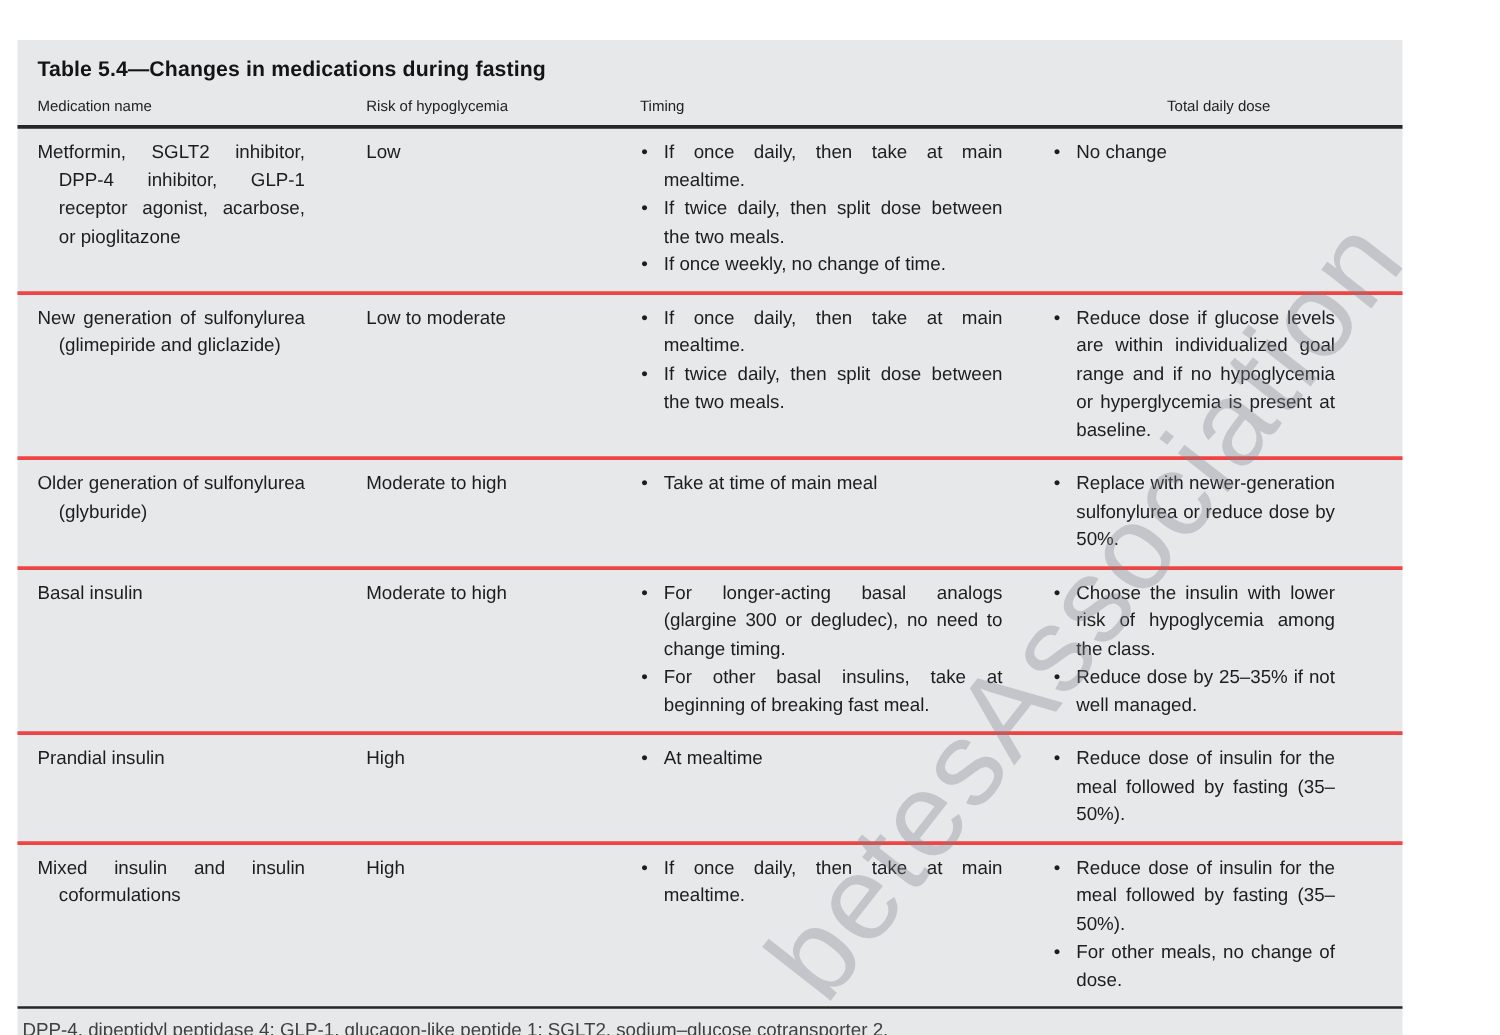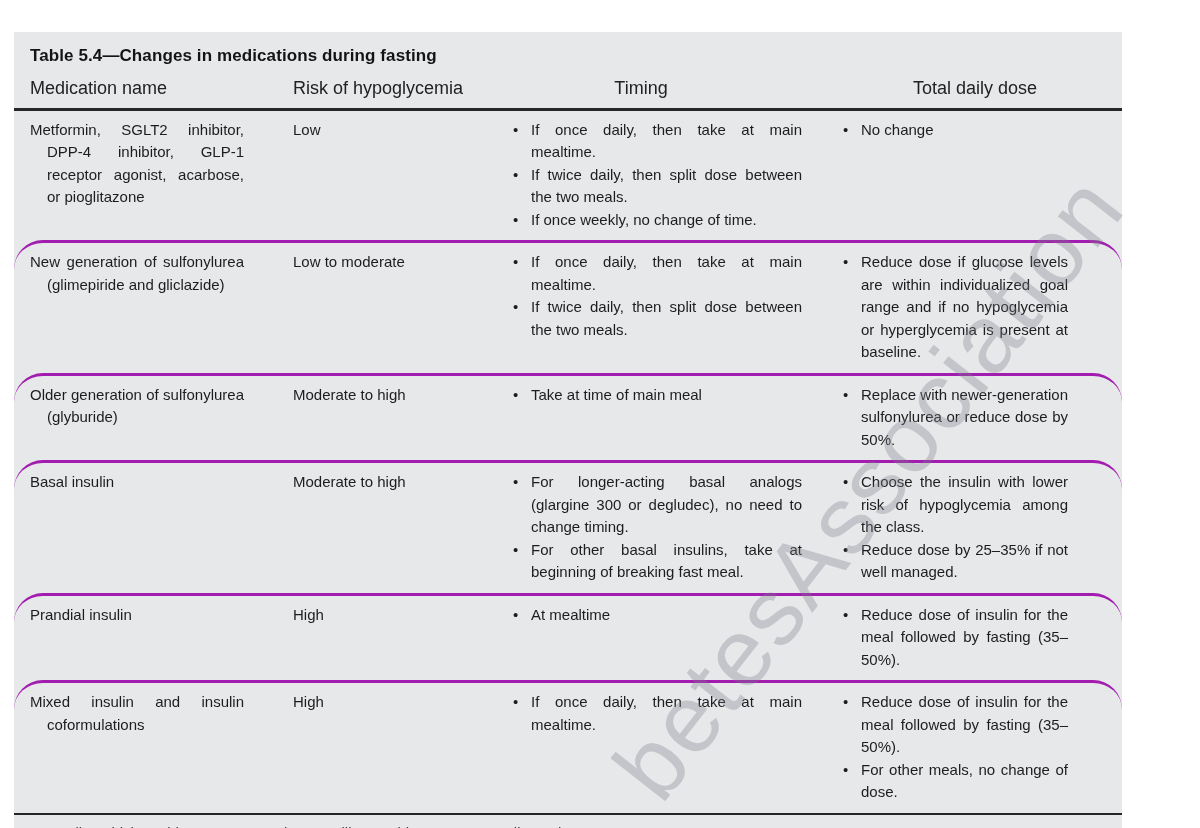--- a/index.html
+++ b/index.html
@@ -20,30 +20,30 @@
     letter-spacing:.1px;
   }
   .grid{
     display:grid;
     grid-template-columns:263px 219px 330px 1fr;
     padding:0 14px 0 16px;
   }
   .header-row{
     padding-bottom:8px;
     border-bottom:3px solid #262626;
-    font-size:18px;color:#222;
+    font-size:12px;color:#222;
   }
   .th{line-height:1.2;}
-  .th.timing{text-align:center;padding-right:72px;}
+  .th.timing{padding-right:72px;}
   .th.dose{text-align:center;}
   .row{
     padding-top:8px;padding-bottom:9px;
     font-size:15px;line-height:1.5;
   }
-  .row + .row{border-top:3px solid #a21caf;border-radius:29px;}
+  .row + .row{border-top:3px solid #ef4444;}
   .cell{padding-right:12px;}
   .cell.med{
     padding-left:17px;text-indent:-17px;
     padding-right:49px;
     text-align:justify;
   }
   ul.bullets{
     list-style:none;margin:0;padding:0;
   }
   ul.bullets li{

